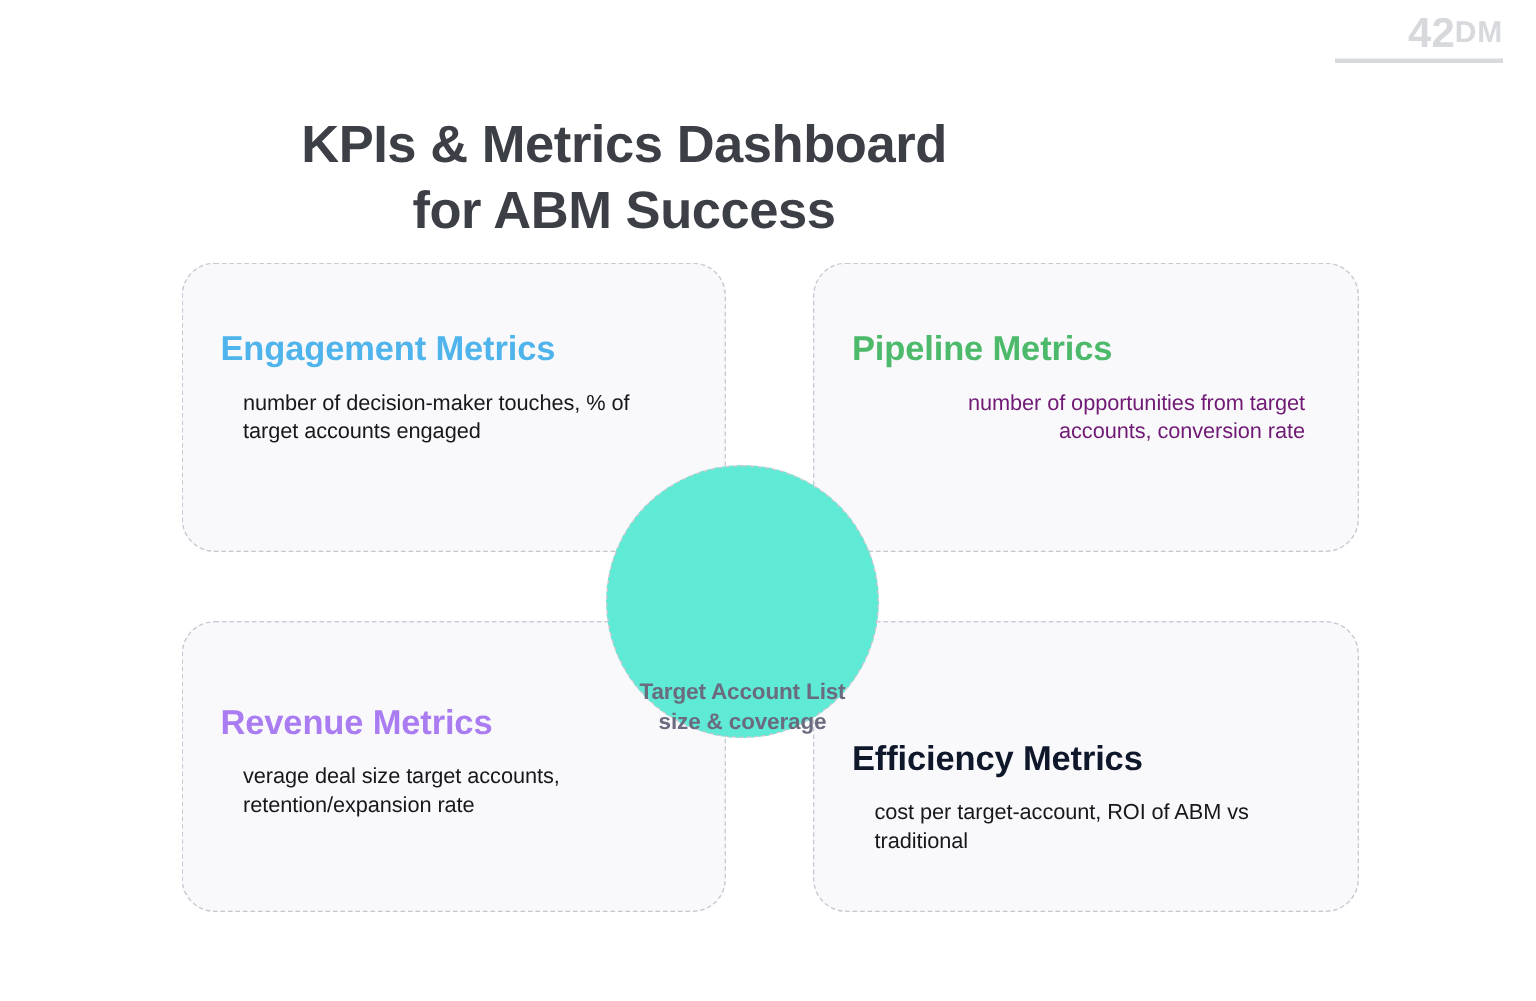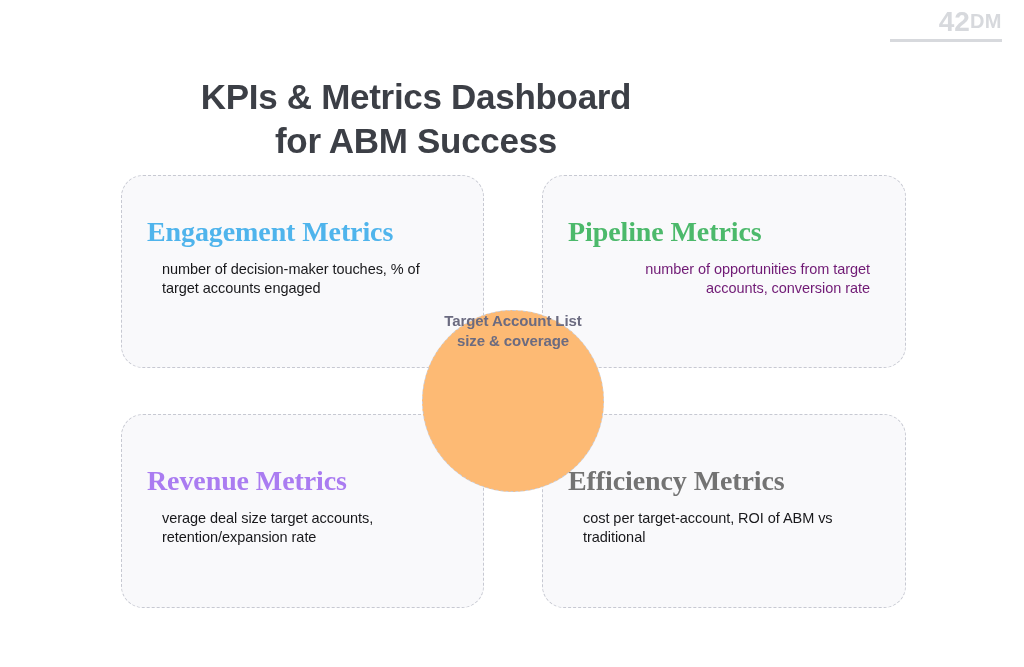--- a/index.html
+++ b/index.html
@@ -70,26 +70,25 @@
     border: 1.6px dashed #c7c9d2;
     border-radius: 22px;
     box-sizing: border-box;
   }
   .card-inner {
     position: absolute;
     left: 25px;
     right: 20px;
   }
   .card-title {
-    font-size: 28px;
+    font-size: 23px;
     font-weight: 700;
     line-height: 26px;
     margin: 0 0 14px 0;
     letter-spacing: -0.1px;
-    font-family: Liberation Serif, serif;
   }
   .card-desc {
     font-size: 14.5px;
     font-weight: 400;
     color: #18181b;
     line-height: 18.5px;
     margin: 15px;
     letter-spacing: -0.05px;
   }
 
@@ -99,30 +98,30 @@
   #card-br { left: 542px; top: 414px;  width: 364px; height: 194px; }
 
   #card-tl .card-inner,
   #card-tr .card-inner { top: 43px; }
   #card-bl .card-inner,
   #card-br .card-inner { top: 53px; }
 
   
   .center-circle {
     position: absolute;
-    left: 422px;
+    left: 404px;
     top: 310px;
     width: 182px;
     height: 182px;
     border: 1.6px dashed #c7c9d2;
     border-radius: 50%;
-    background: #fdba74;
+    background: #5eead4;
     box-sizing: border-box;
     display: flex;
-    align-items: flex-start;
+    align-items: flex-end;
     justify-content: center;
     z-index: 5;
   }
   .center-label {
     font-size: 15px;
     font-weight: 700;
     color: #6b6b80;
     text-align: center;
     line-height: 19.5px;
     letter-spacing: -0.1px;
@@ -158,20 +157,20 @@
 
 <div class="card" id="card-bl" style="background: rgb(249, 249, 251); border-color: rgb(199, 201, 210);">
   <div class="card-inner">
     <p class="card-title" style="color: rgb(170, 124, 241);">Revenue Metrics</p>
     <p class="card-desc" style="color: rgb(24, 24, 27);">verage deal size target accounts, retention/expansion rate</p>
   </div>
 </div>
 
 <div class="card" id="card-br" style="background: rgb(249, 249, 251); border-color: rgb(199, 201, 210);">
   <div class="card-inner">
-    <p class="card-title" style="color: #737373;">Efficiency Metrics</p>
+    <p class="card-title" style="color: #0f172a; margin-top: 24px;">Efficiency Metrics</p>
     <p class="card-desc" style="color: rgb(24, 24, 27);">cost per target-account, ROI of ABM vs traditional</p>
   </div>
 </div>
 
 <div class="center-circle" style="border-color: rgb(199, 201, 210);">
   <div class="center-label" style="color: rgb(107, 107, 128);">Target Account List size &amp; coverage</div>
 </div>
 
 </body></html>

